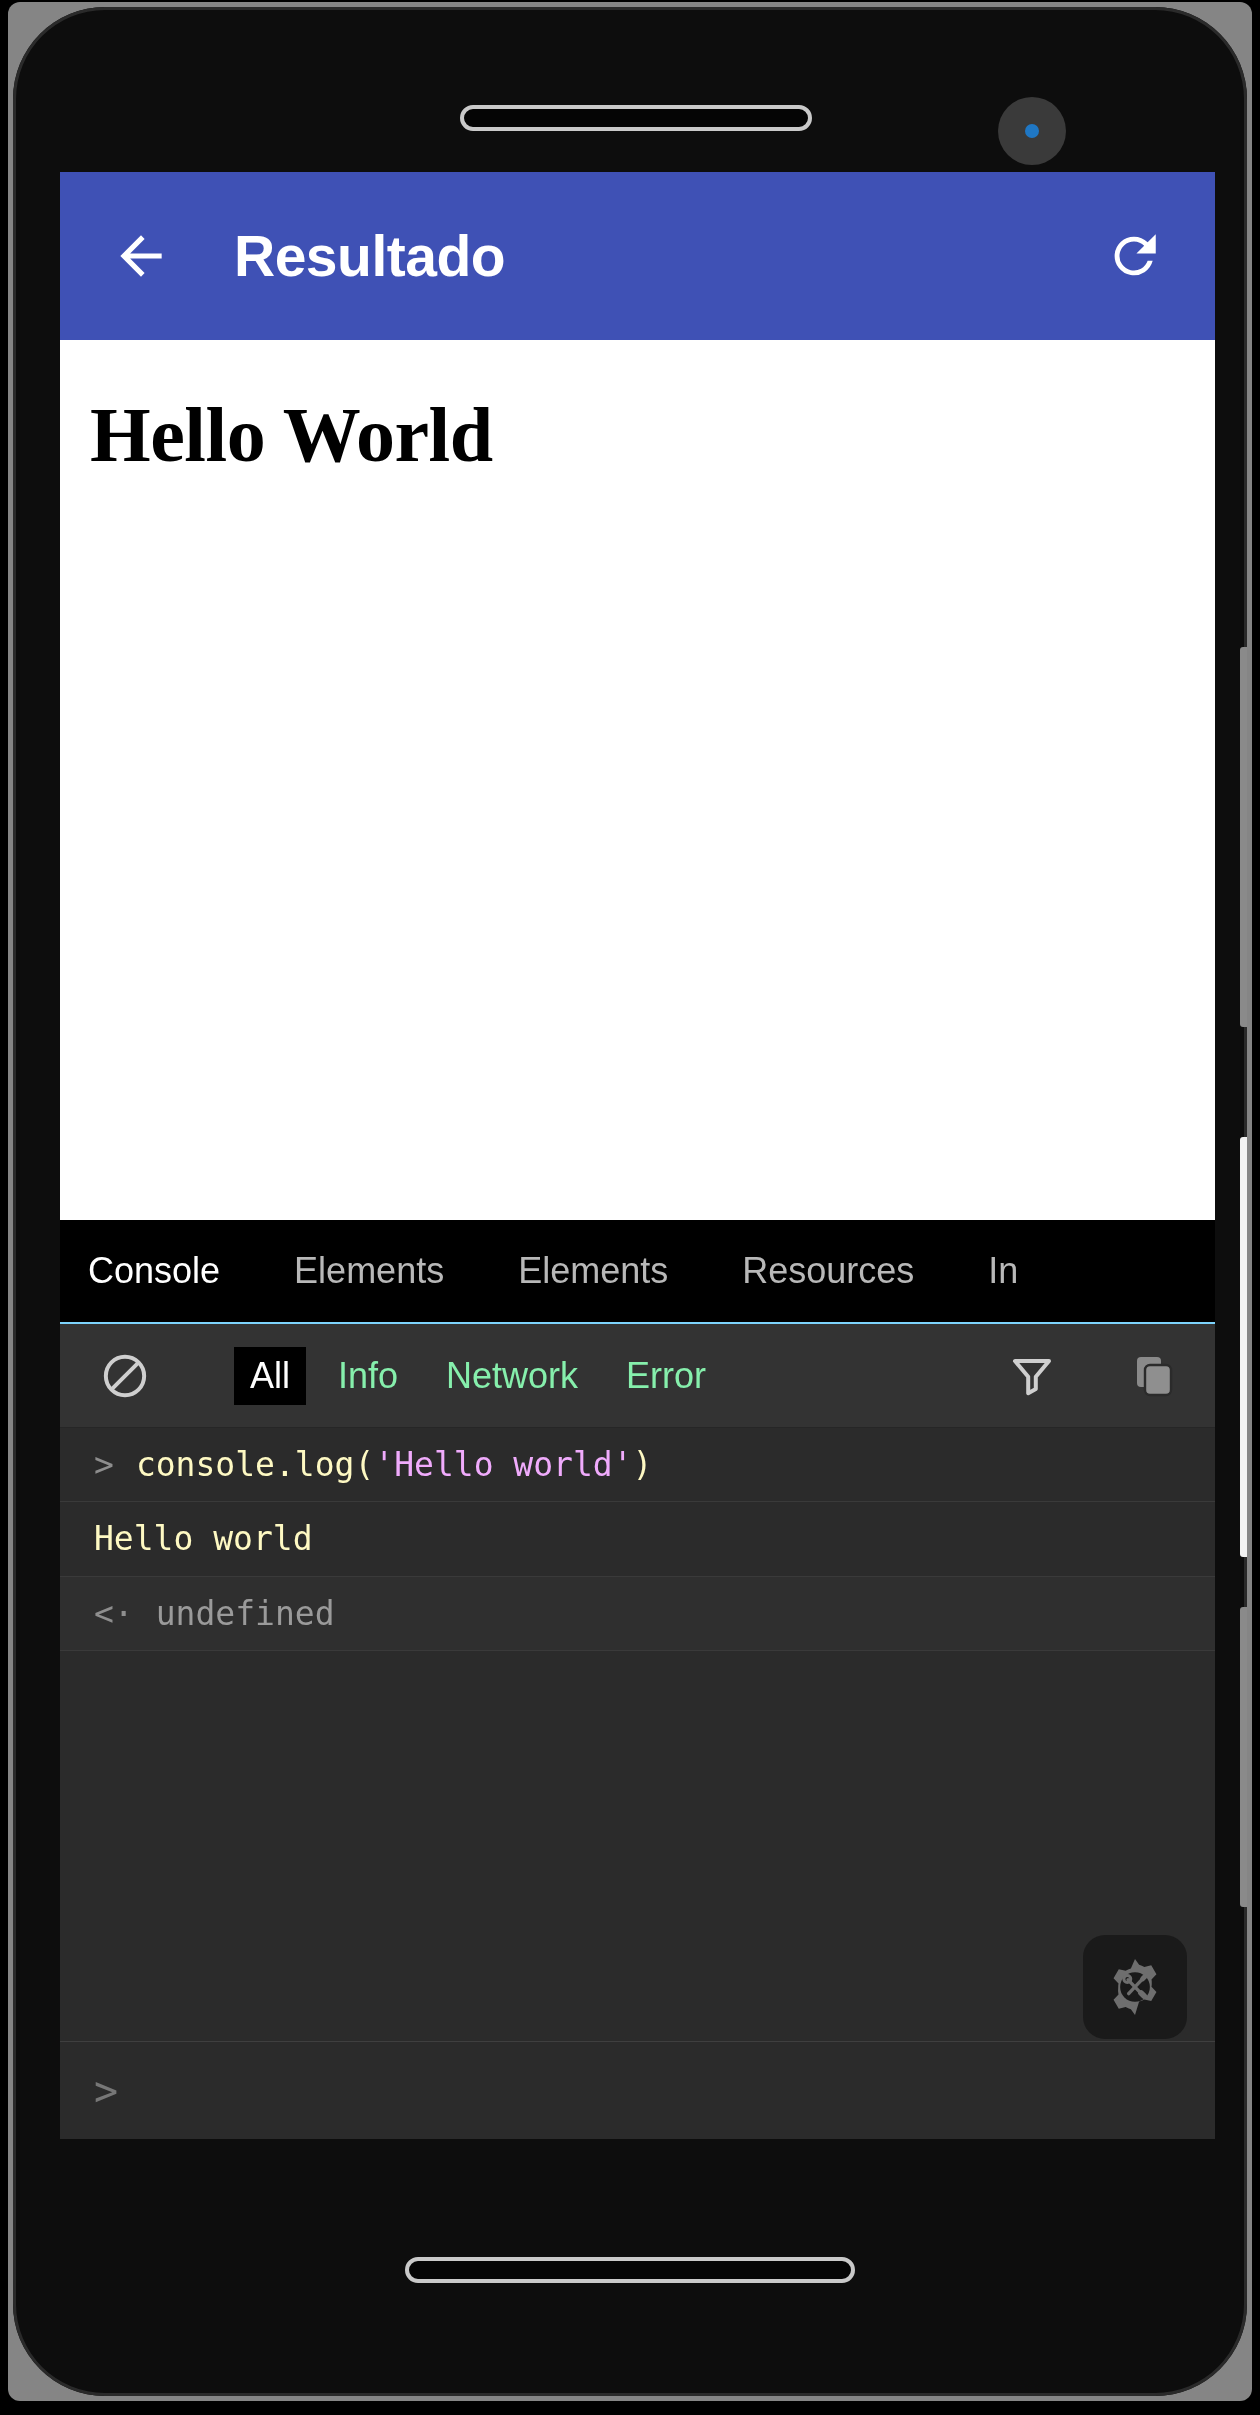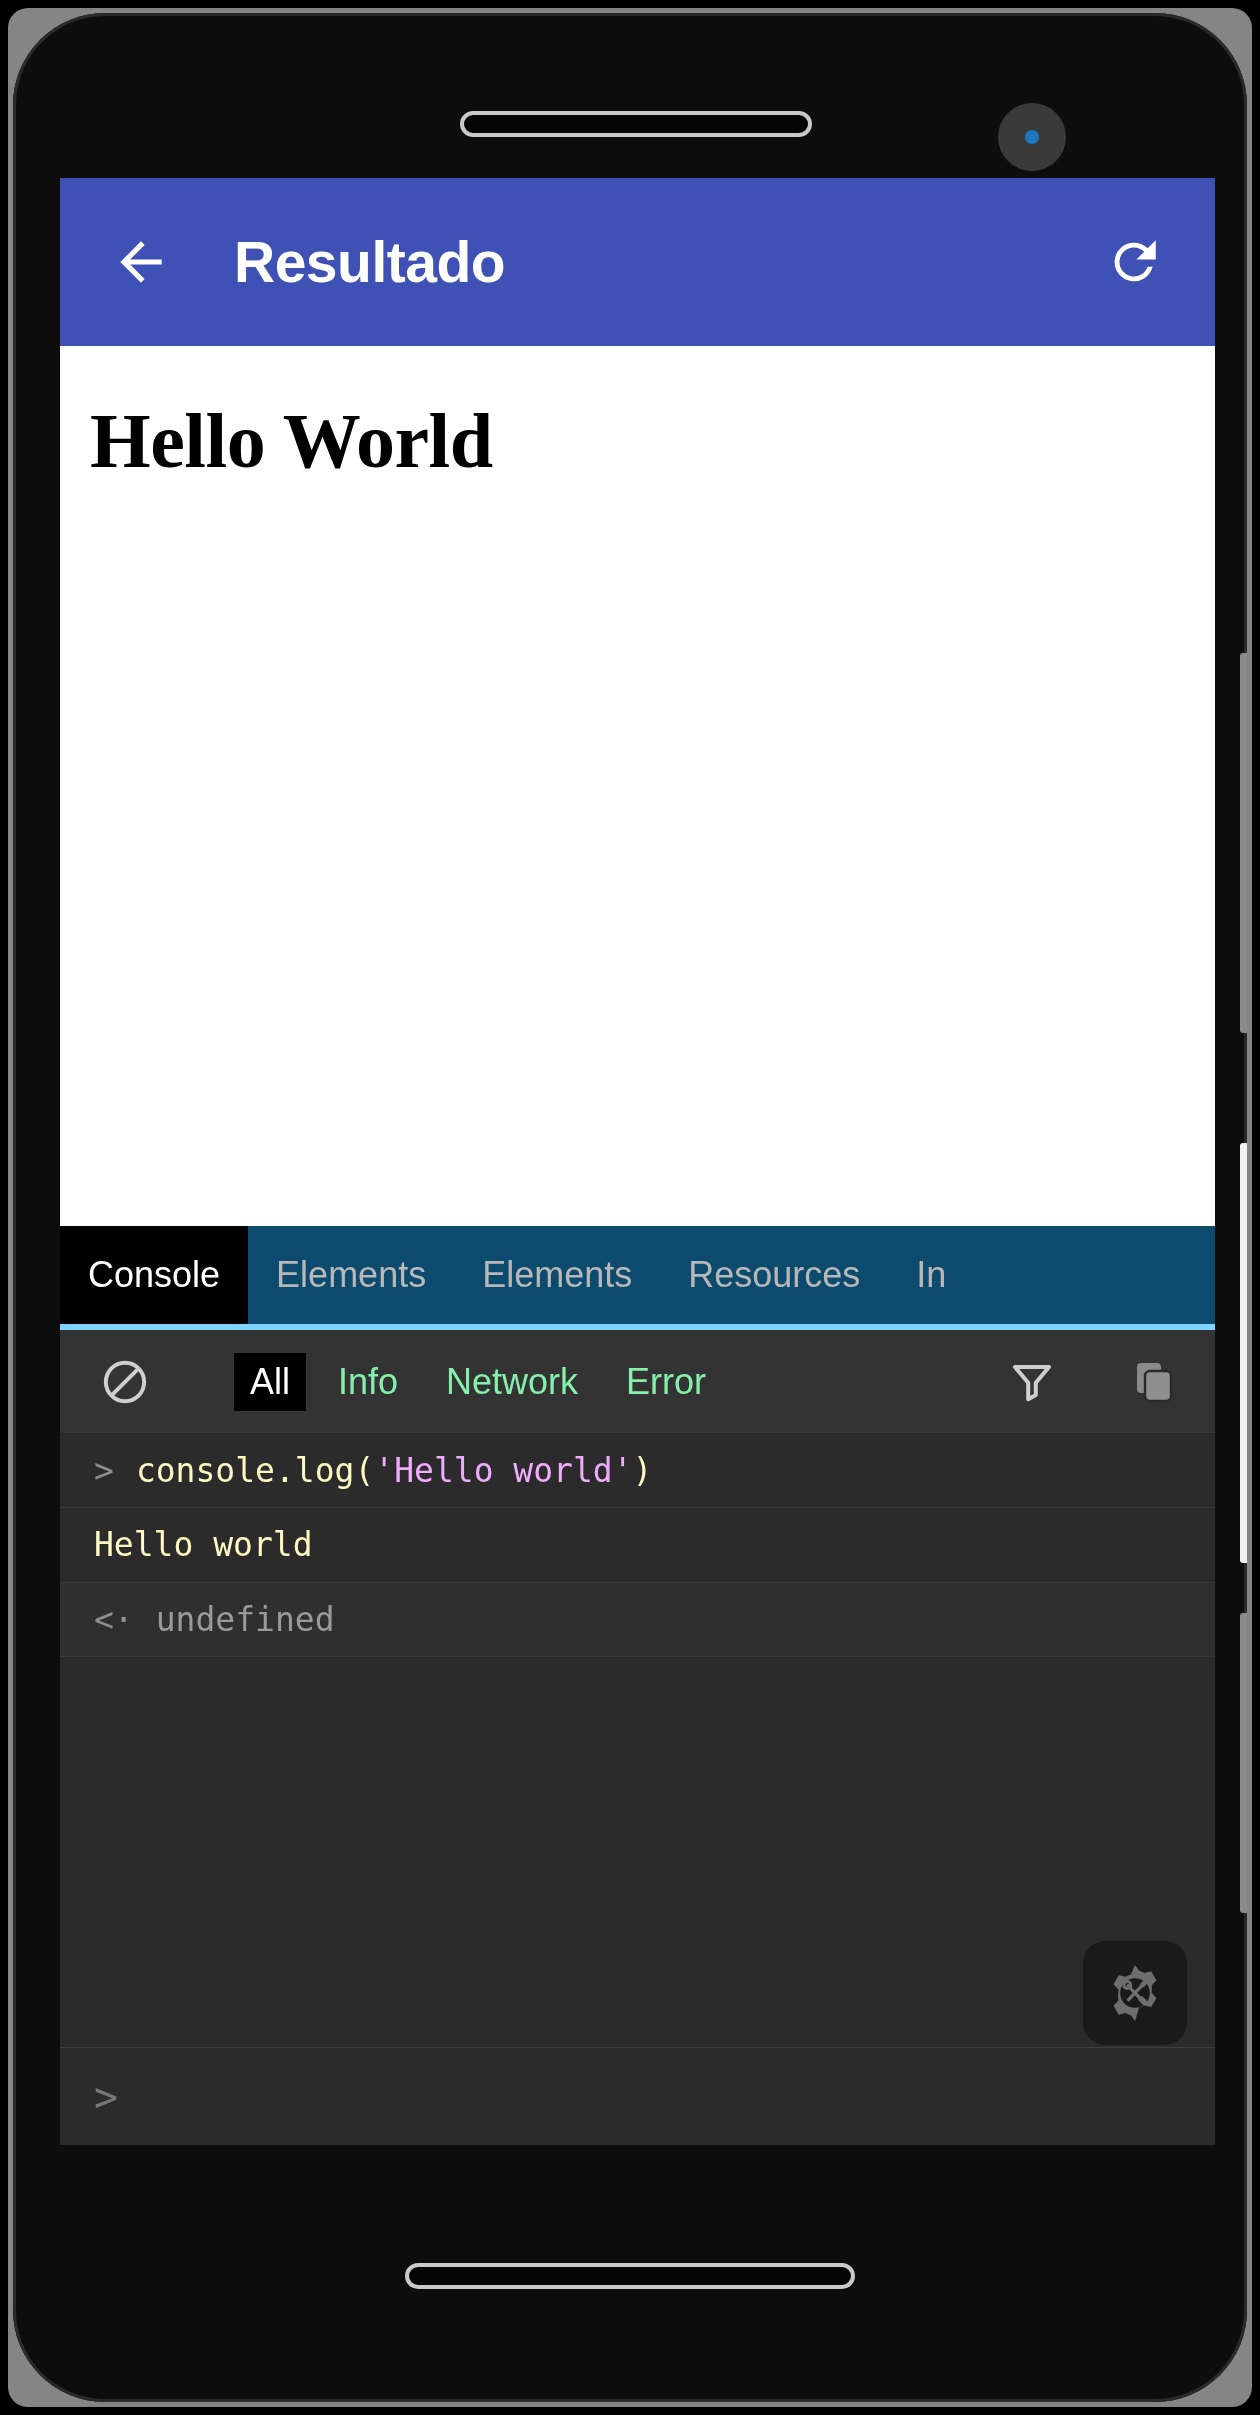--- a/index.html
+++ b/index.html
@@ -13,24 +13,24 @@
 
   body {
     font-family: "Liberation Sans", sans-serif;
     position: relative;
   }
 
   
   #phone-frame {
     position: absolute;
     left: 8px;
-    top: 8px;
+    top: 2px;
     width: 1244px;
     height: 2399px;
-    border-radius: 20px;
+    border-radius: 12px;
     background: #858585;
     padding: 5px;
   }
 
   #phone-body {
     width: 100%;
     height: 100%;
     border-radius: 92px;
     background: #0d0d0d;
     position: relative;
@@ -185,24 +185,25 @@
     height: 919px;
     display: flex;
     flex-direction: column;
     position: relative;
   }
 
   #devtools-tabs {
     height: 104px;
     display: flex;
     align-items: stretch;
-    background: #0c4a6e;
+    background: #000000;
     overflow: hidden;
     flex: none;
-    border-bottom: 6px solid #7dd3fc;
+    border-bottom: 2px solid #7dd3fc;
+    gap: 18px;
   }
 
   .dt-tab {
     display: flex;
     align-items: center;
     padding: 0 28px;
     color: #b8b8b8;
     font-size: 36px;
     white-space: nowrap;
     cursor: pointer;

